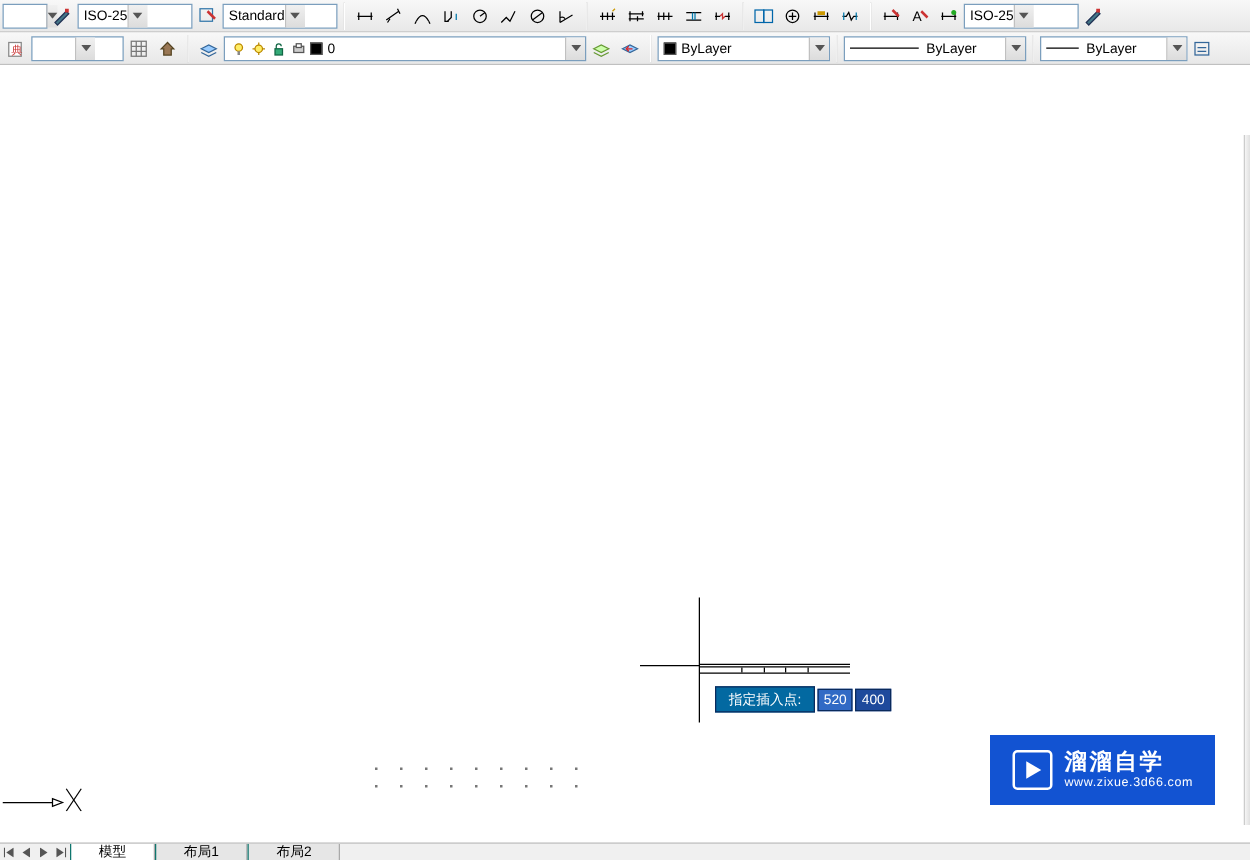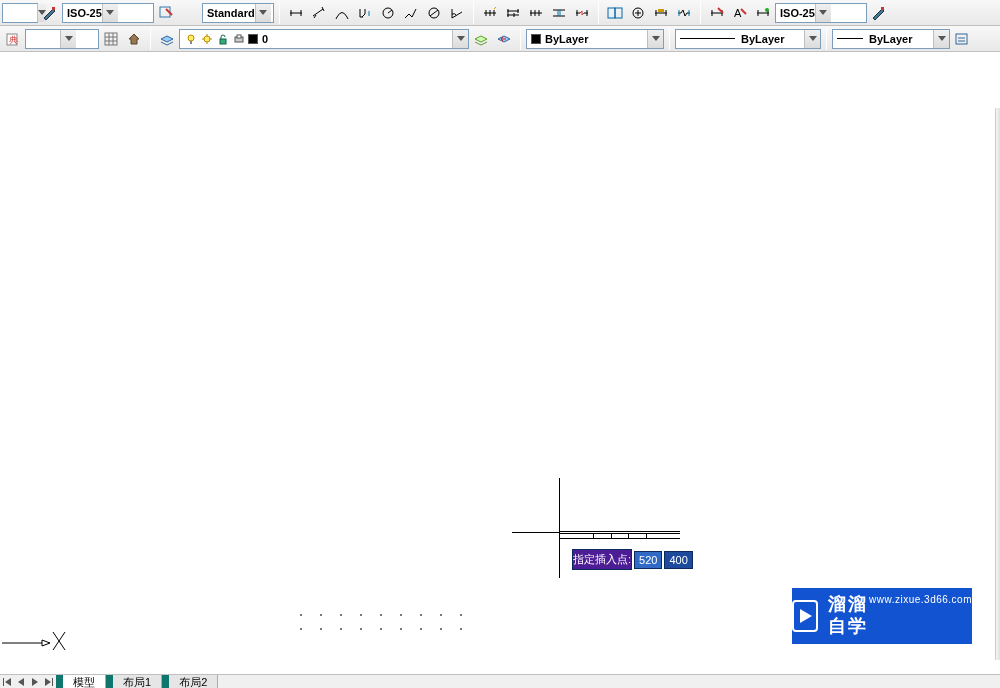--- a/index.html
+++ b/index.html
@@ -58,21 +58,20 @@
   align-items: center;
   justify-content: center;
   border-left: 1px solid #c0c0c0;
   height: 100%;
   background: linear-gradient(to bottom,#f0f0f0,#dcdcdc);
 }
 .dropdown .caret svg { display:block; }
 .dropdown .dd-text {
   min-width: 30px;
   white-space: nowrap;
-  font-weight: bold;
 }
 
 .color-swatch {
   width: 10px;
   height: 10px;
   border: 1px solid #555;
   margin-right: 4px;
   display: inline-block;
 }
 
@@ -126,23 +125,23 @@
 
 .dyn-input {
   position: absolute;
   top: 495px;
   left: 572px;
   display: flex;
   align-items: center;
   font-size: 11px;
 }
 .dyn-label {
-  background: #4c1d95;
+  background: #0369a1;
   color: #fff;
-  padding: 2px 0;
+  padding: 2px 10px;
   border: 1px solid #0a2a5c;
 }
 .dyn-field {
   background: #fff;
   color: #000;
   padding: 2px 4px;
   border: 1px solid #0a2a5c;
   margin-left: 2px;
   min-width: 22px;
   text-align:center;
@@ -177,23 +176,23 @@
   border-top: 1px solid #c0c0c0;
   overflow: hidden;
 }
 .tab-nav-btn {
   width: 14px;
   height: 14px;
   display:flex; align-items:center; justify-content:center;
   cursor:pointer;
 }
 .tab {
-  padding: 0 10px;
+  padding: 0 22px;
   border-right: 1px solid #aaa;
-  border-left: 7px solid #0f766e;
+  border-left: 1px solid #0f766e;
   background: #e6e6e6;
   height: 14px;
   line-height: 14px;
   cursor:pointer;
 }
 .tab.active {
   background: #fff;
 }
 
 
@@ -210,21 +209,21 @@
   color: #fff;
   font-family: "Microsoft YaHei","SimHei",sans-serif;
 }
 .wm-logo {
   width: 32px; height:32px;
   border: 2px solid #fff;
   border-radius: 4px;
   margin-right: 10px;
   display:flex;align-items:center;justify-content:center;
 }
-.wm-text { display:flex; line-height:1.2;}
+.wm-text { display:flex; flex-direction:column; line-height:1.2;}
 .wm-text .big { font-size:18px; font-weight:bold; letter-spacing:2px;}
 .wm-text .small { font-size:10px; letter-spacing:0.5px;}
 
 
 .dots {
   position:absolute;
   bottom: 40px;
   left: 300px;
   width: 170px;
   height: 20px;
@@ -271,21 +270,21 @@
     </span>
   </div>
 
   <button class="tb-btn">
     <svg width="16" height="16">
         <rect x="2" y="2" width="10" height="10" fill="none" stroke="#37a"></rect>
         <path d="M8 4 L14 10" stroke="#c33" stroke-width="2"></path>
       </svg>
   </button>
 
-  <div class="dropdown" style="width:72px;margin-left:24px;">
+  <div class="dropdown" style="width:92px;">
     <span class="dd-text">Standard</span>
     <span class="caret">
       <svg width="8" height="5">
           <polygon points="0,0 8,0 4,5" fill="#555"></polygon>
         </svg>
     </span>
   </div>
 
   <div class="toolbar-sep"></div>
 

